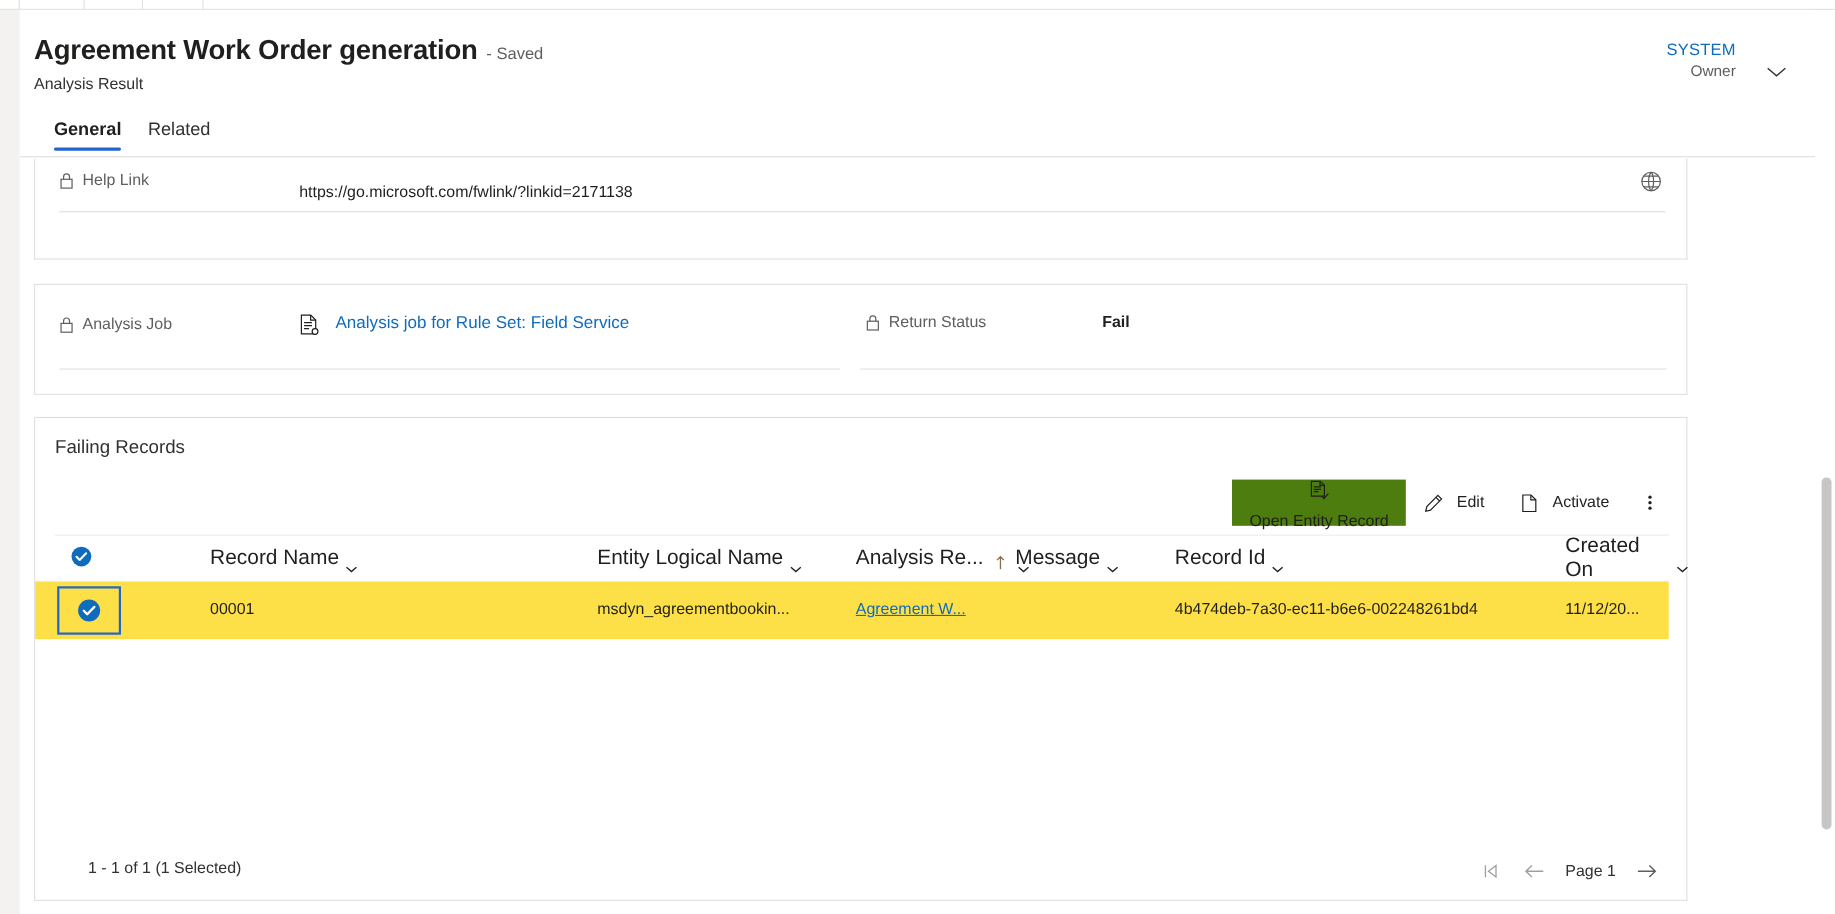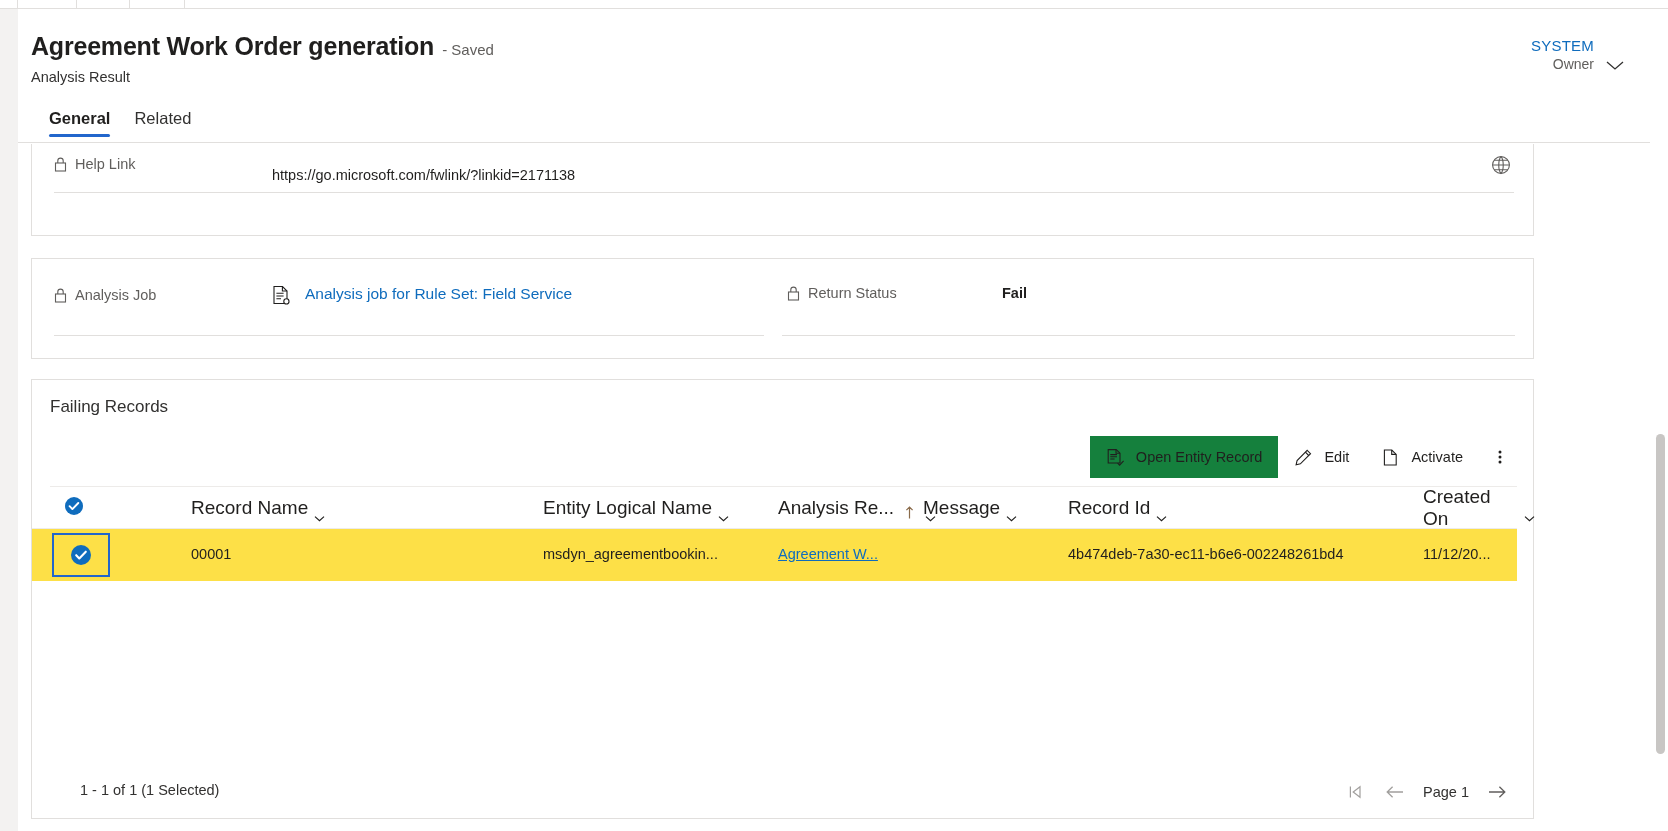--- a/index.html
+++ b/index.html
@@ -43,21 +43,21 @@
   .rec-title {
     font-size: 25px; font-weight: 600; color: #201f1e; letter-spacing: -0.2px;
   }
   .rec-saved { font-size: 15px; color: #605e5c; }
   .rec-subtitle {
     position: absolute; left: 13px; top: 60px;
     font-size: 14.5px; color: #323130;
   }
 
   .owner-block {
-    position: absolute; right: 56px; top: 28px;
+    position: absolute; right: 72px; top: 28px;
     text-align: right;
   }
   .owner-name {
     font-size: 15px; color: #0f6cbd; font-weight: 400; letter-spacing: .2px;
   }
   .owner-role { font-size: 14px; color: #605e5c; margin-top: 2px; }
   .owner-chevron {
     position: absolute; right: 22px; top: 43px;
     width: 26px; height: 26px; color: #323130;
     cursor: pointer;
@@ -123,21 +123,21 @@
 
   .grid-toolbar {
     position: absolute; right: 12px; top: 56px;
     display: flex; align-items: stretch; height: 42px;
   }
   .tb-btn {
     display: flex; align-items: center; gap: 11px;
     padding: 0 16px; cursor: pointer;
     font-size: 14.5px; color: #201f1e;
   }
-  .tb-btn.selected { background: #15803d; }
+  .tb-btn.selected { background: #4d7c0f; flex-direction: column; }
   .tb-icon { width: 19px; height: 19px; flex: none; color: #201f1e; }
   .tb-overflow {
     display: flex; align-items: center; justify-content: center;
     width: 42px; cursor: pointer; color: #201f1e; font-size: 18px;
     letter-spacing: 0; line-height: 1;
   }
 
   .grid-divider {
     position: absolute; left: 18px; top: 106px; width: 1467px; height: 1px; background: #edebe9;
   }

